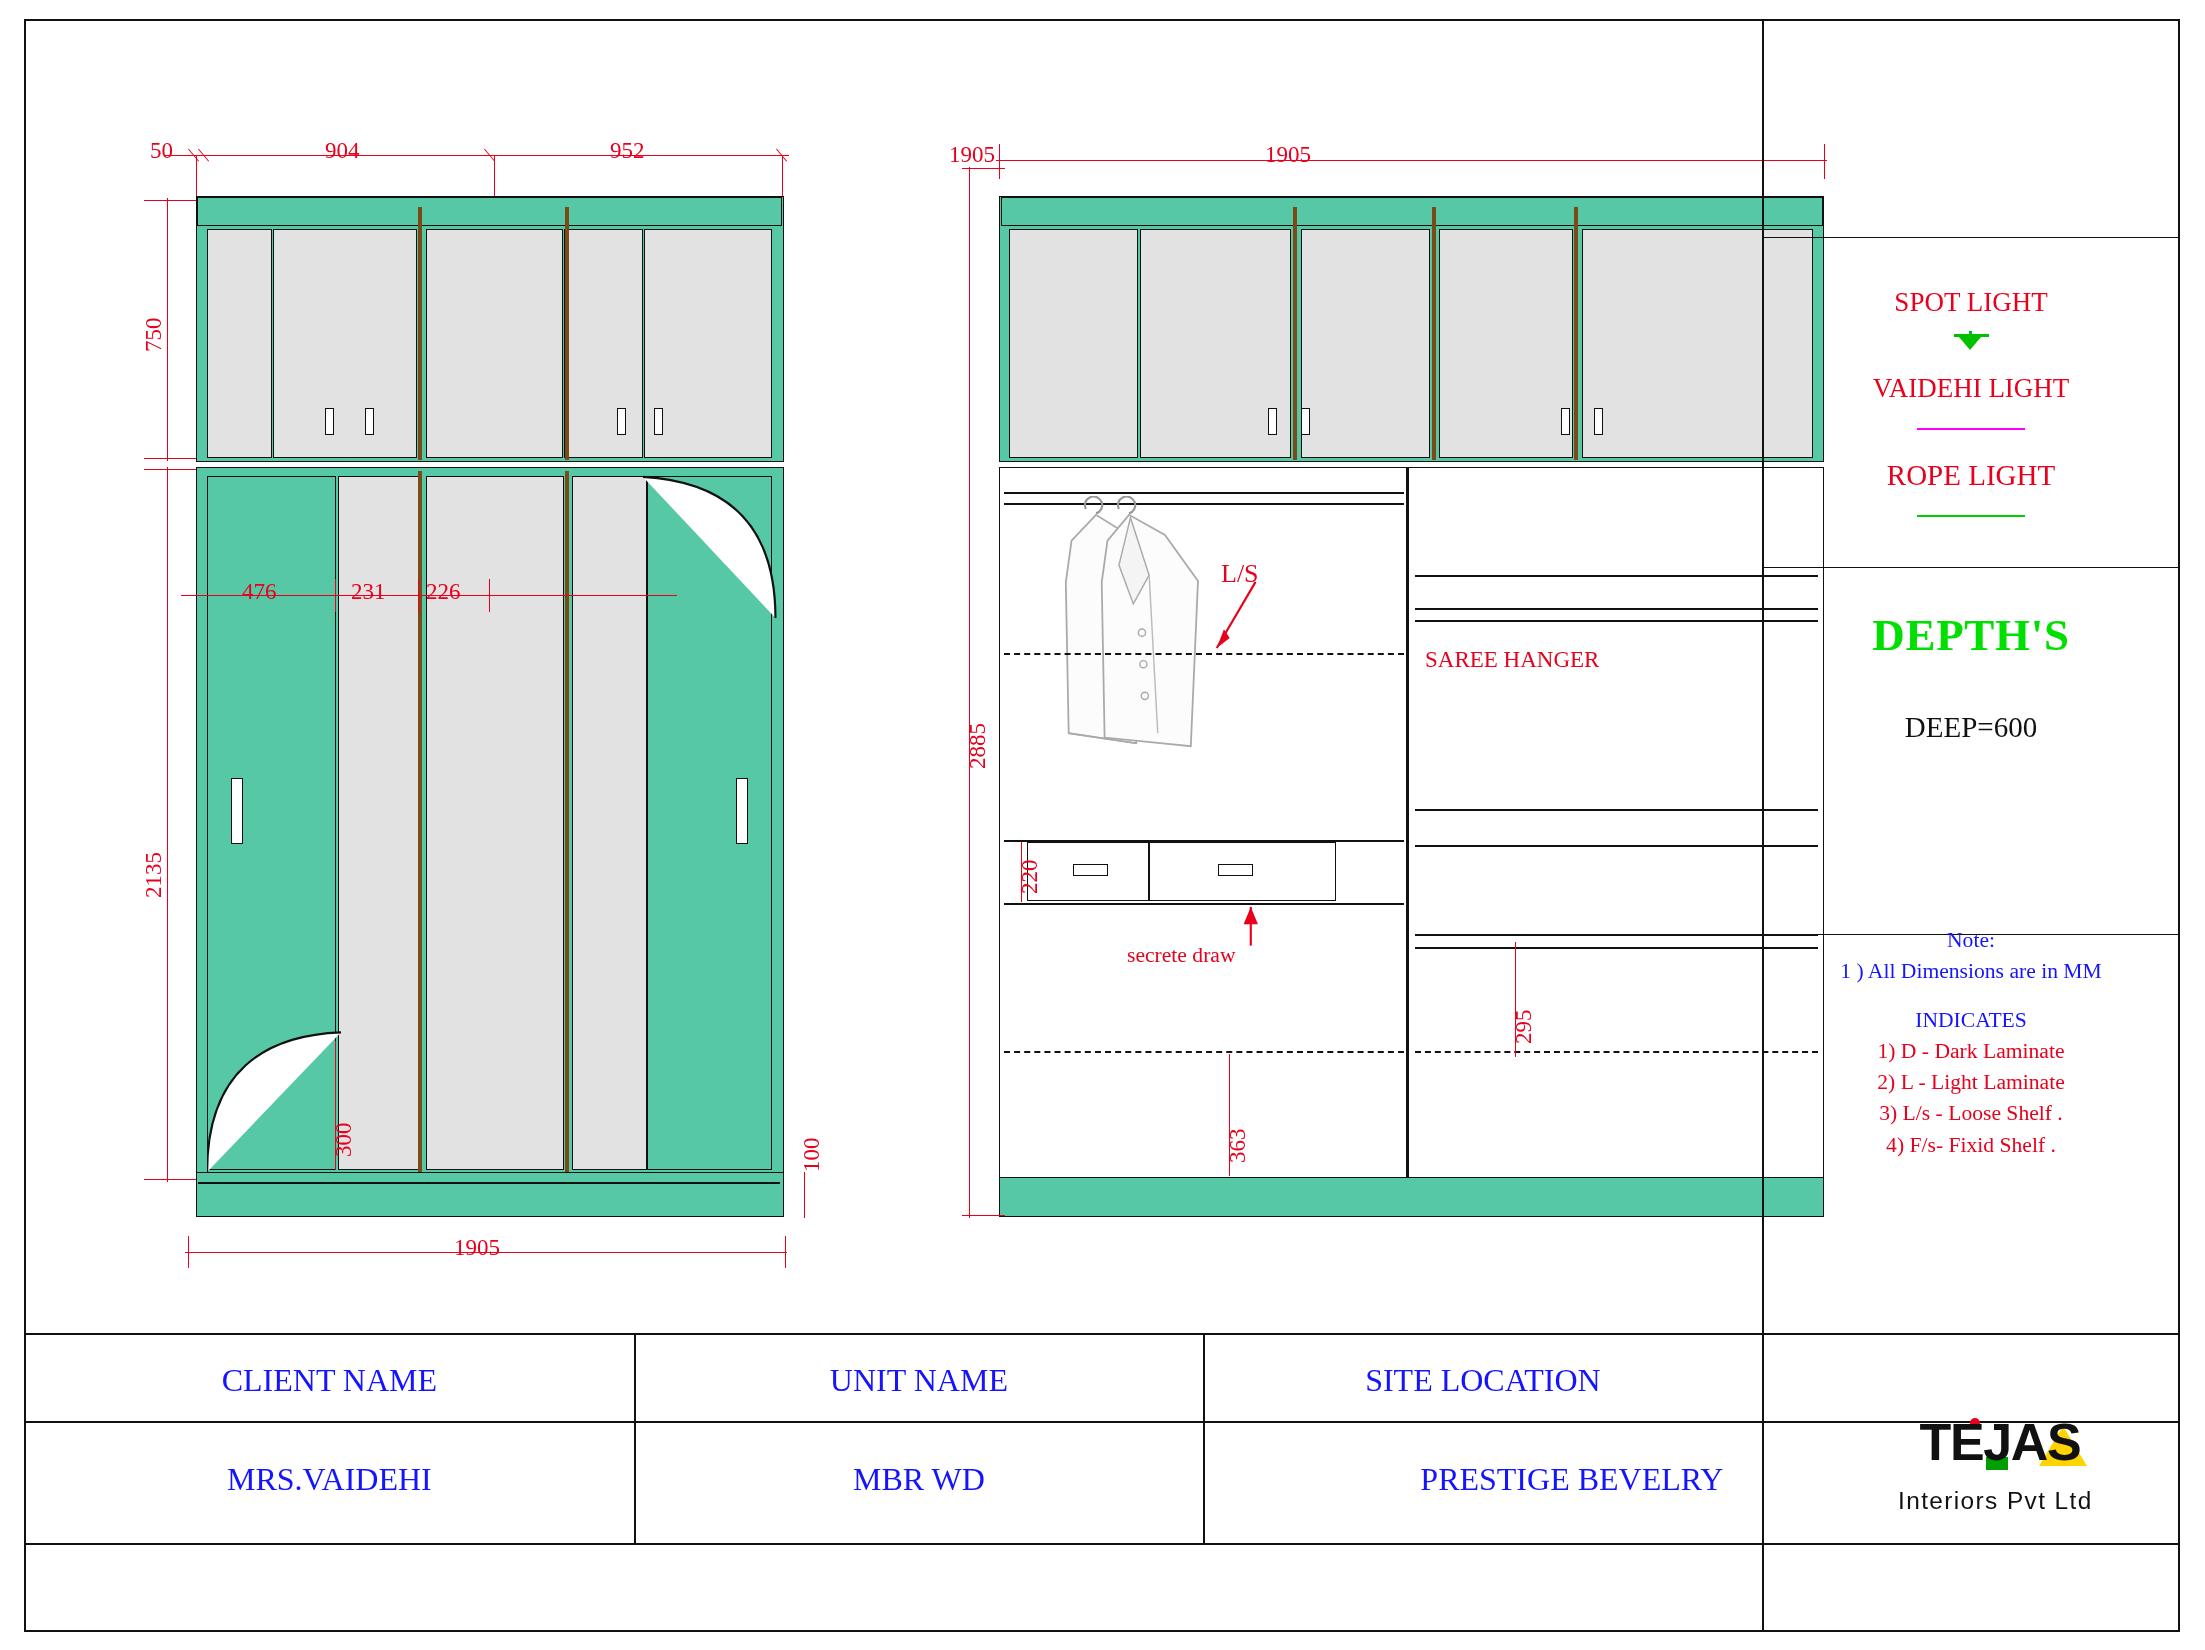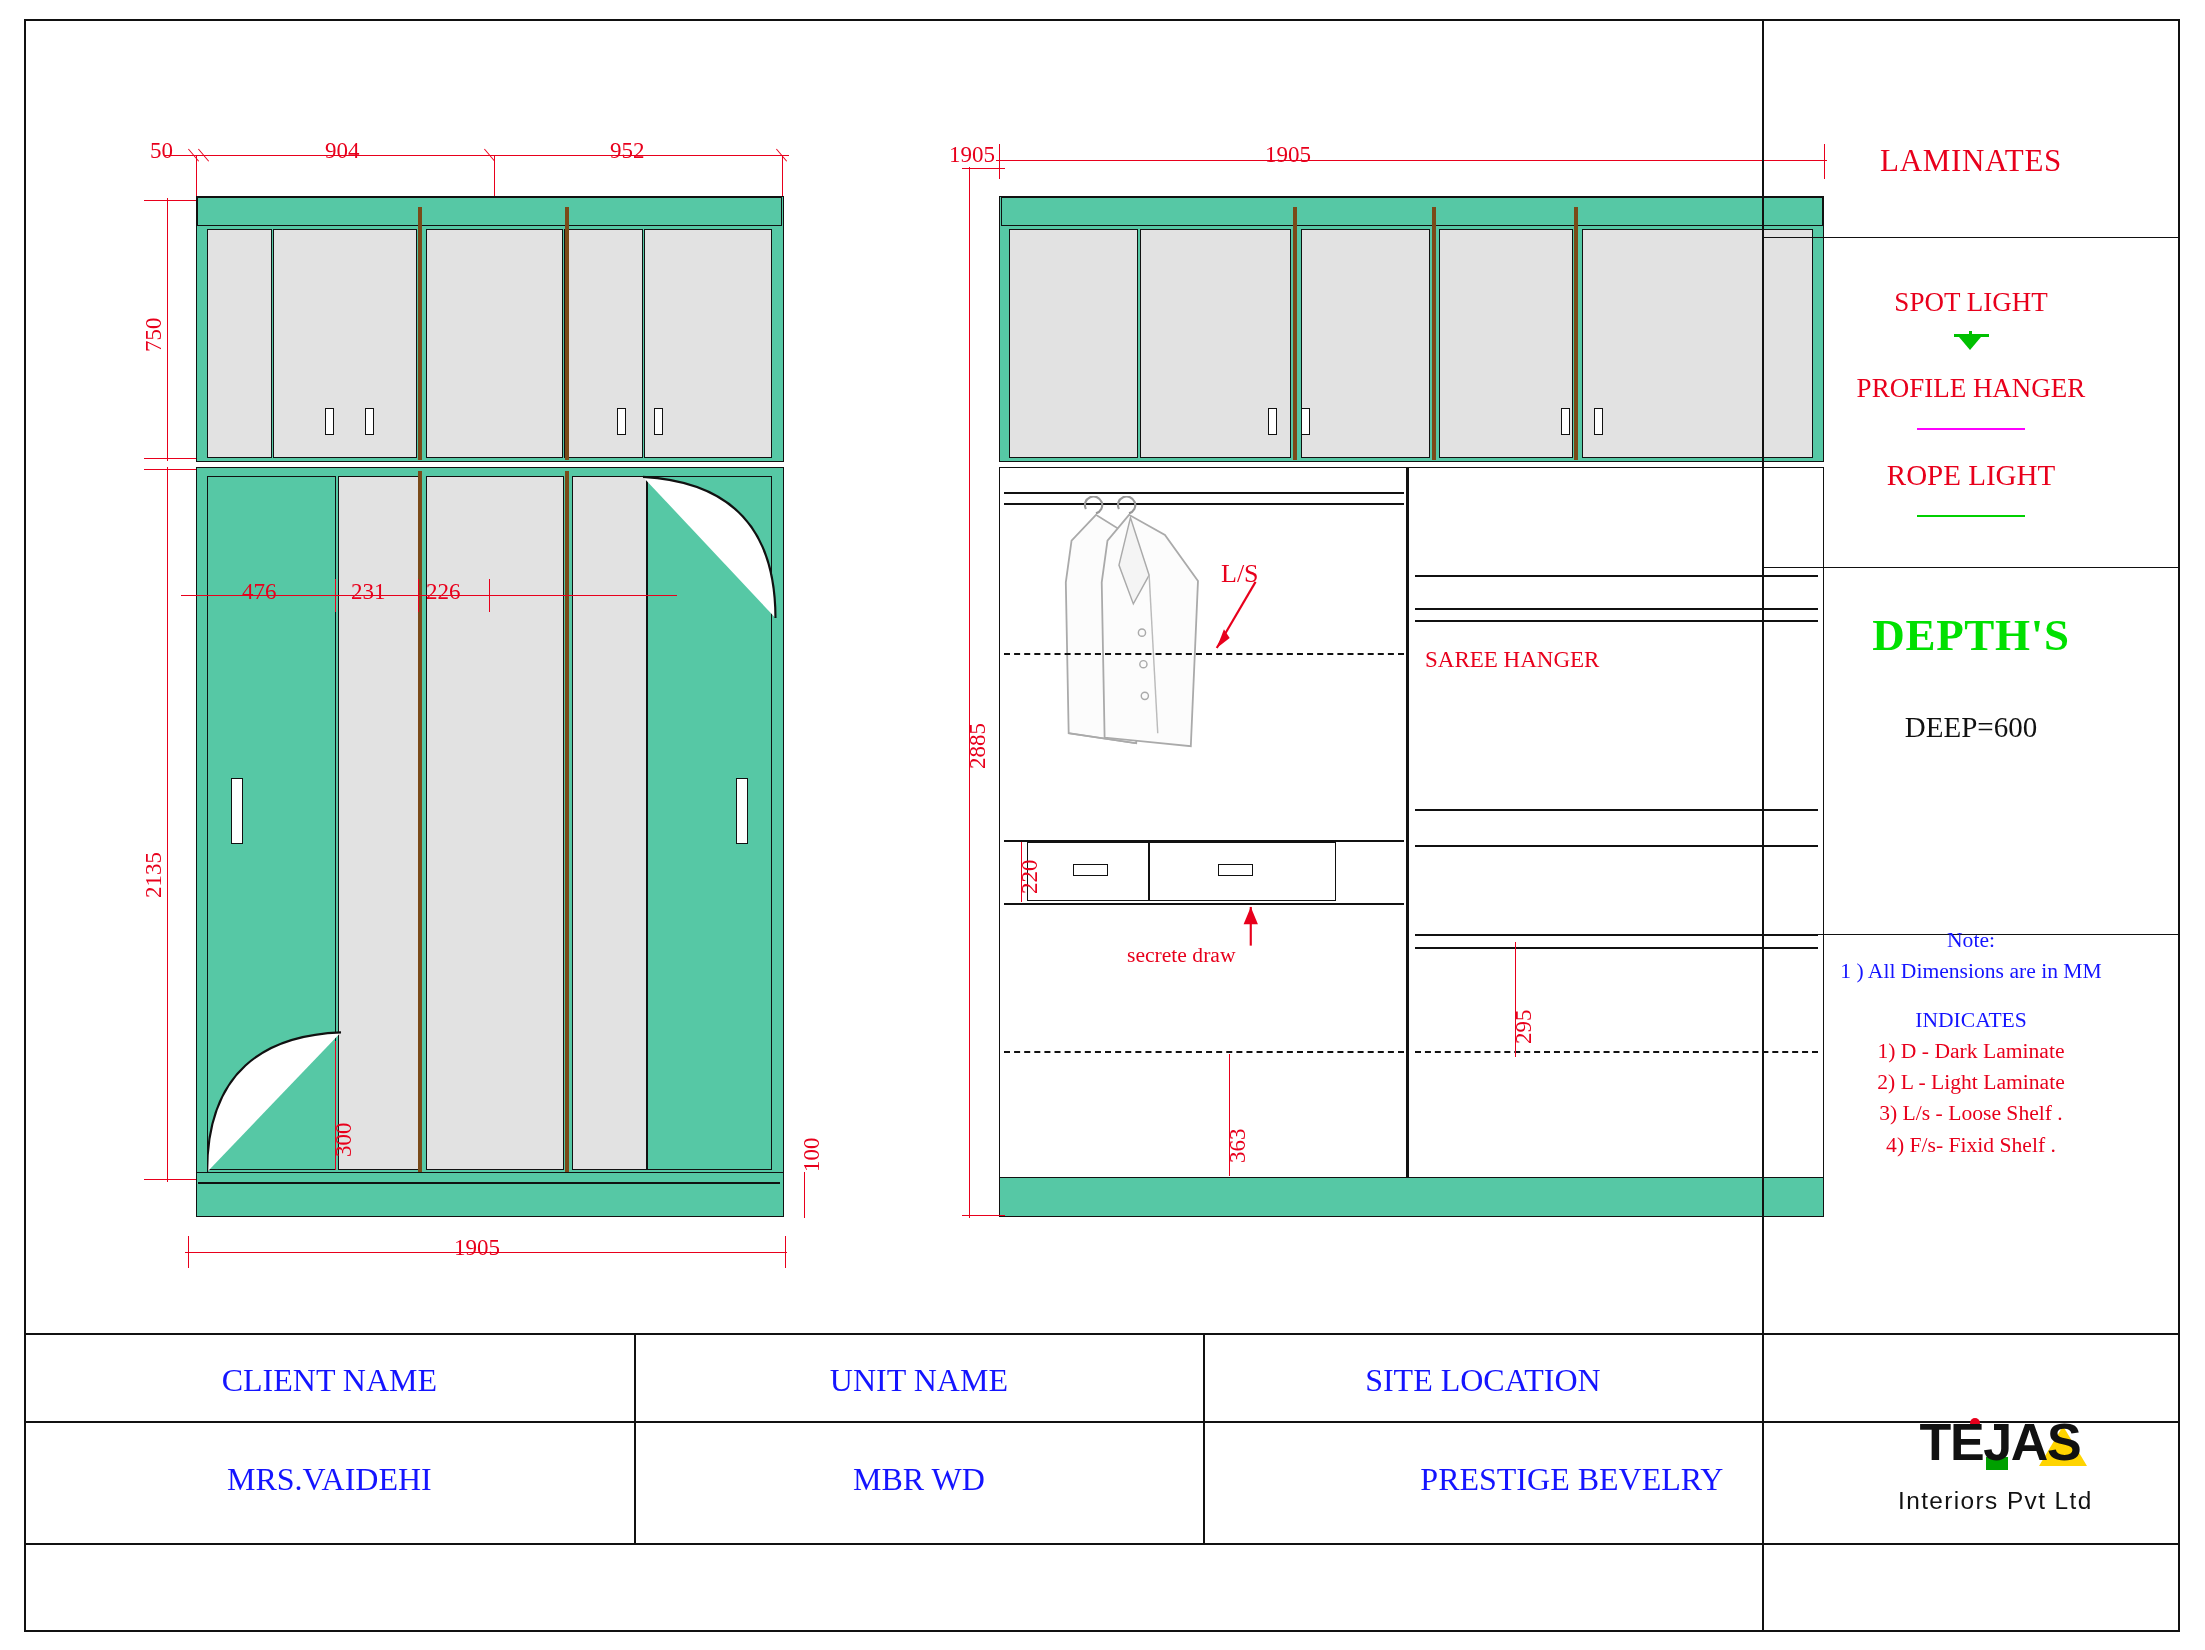--- a/index.html
+++ b/index.html
@@ -292,31 +292,30 @@
     <div class="dimline-v" style="left:20px; top:167px; height:1051px;"></div>
     <div class="dimline" style="left:13px; top:168px; width:43px;"></div>
     <div class="dimline" style="left:13px; top:1215px; width:43px;"></div>
     <span class="dim-txt" style="left:16px; top:769px; transform:rotate(-90deg); transform-origin:left top;">2885</span>
   </div>
 
   <span class="dim-txt" style="left:1265px; top:142px;">1905</span>
 
   <div class="legend-panel">
 
-    <div class="legend-cell lam-title red-t" style="top:122px;">LAMINATES</div>
     <div class="legend-sep" style="top:216px;"></div>
 
     <div class="legend-cell spot-title red-t" style="top:266px;">SPOT LIGHT</div>
     <div class="spot-glyph" style="position:absolute; left:50%; margin-left:-21.6px; top:309px;">
       <div class="stem"></div>
         <div class="bar"></div>
         <div class="tri"></div>
     </div>
 
-    <div class="legend-cell profile-title red-t" style="top:352px;">PROFILE HANGER</div>
+    <div class="legend-cell profile-title red-t" style="top:352px;">VAIDEHI LIGHT</div>
     <div class="magenta-line" style="position:absolute; left:50%; margin-left:-54px; top:403px;"></div>
 
     <div class="legend-cell rope-title red-t" style="top:438px;">ROPE LIGHT</div>
     <div class="green-line" style="position:absolute; left:50%; margin-left:-54px; top:490px;"></div>
 
     <div class="legend-sep" style="top:546px;"></div>
 
     <div class="legend-cell depths-title" style="top:588px;">DEPTH'S</div>
     <div class="legend-cell deep-val" style="top:690px;">DEEP=600</div>
 

